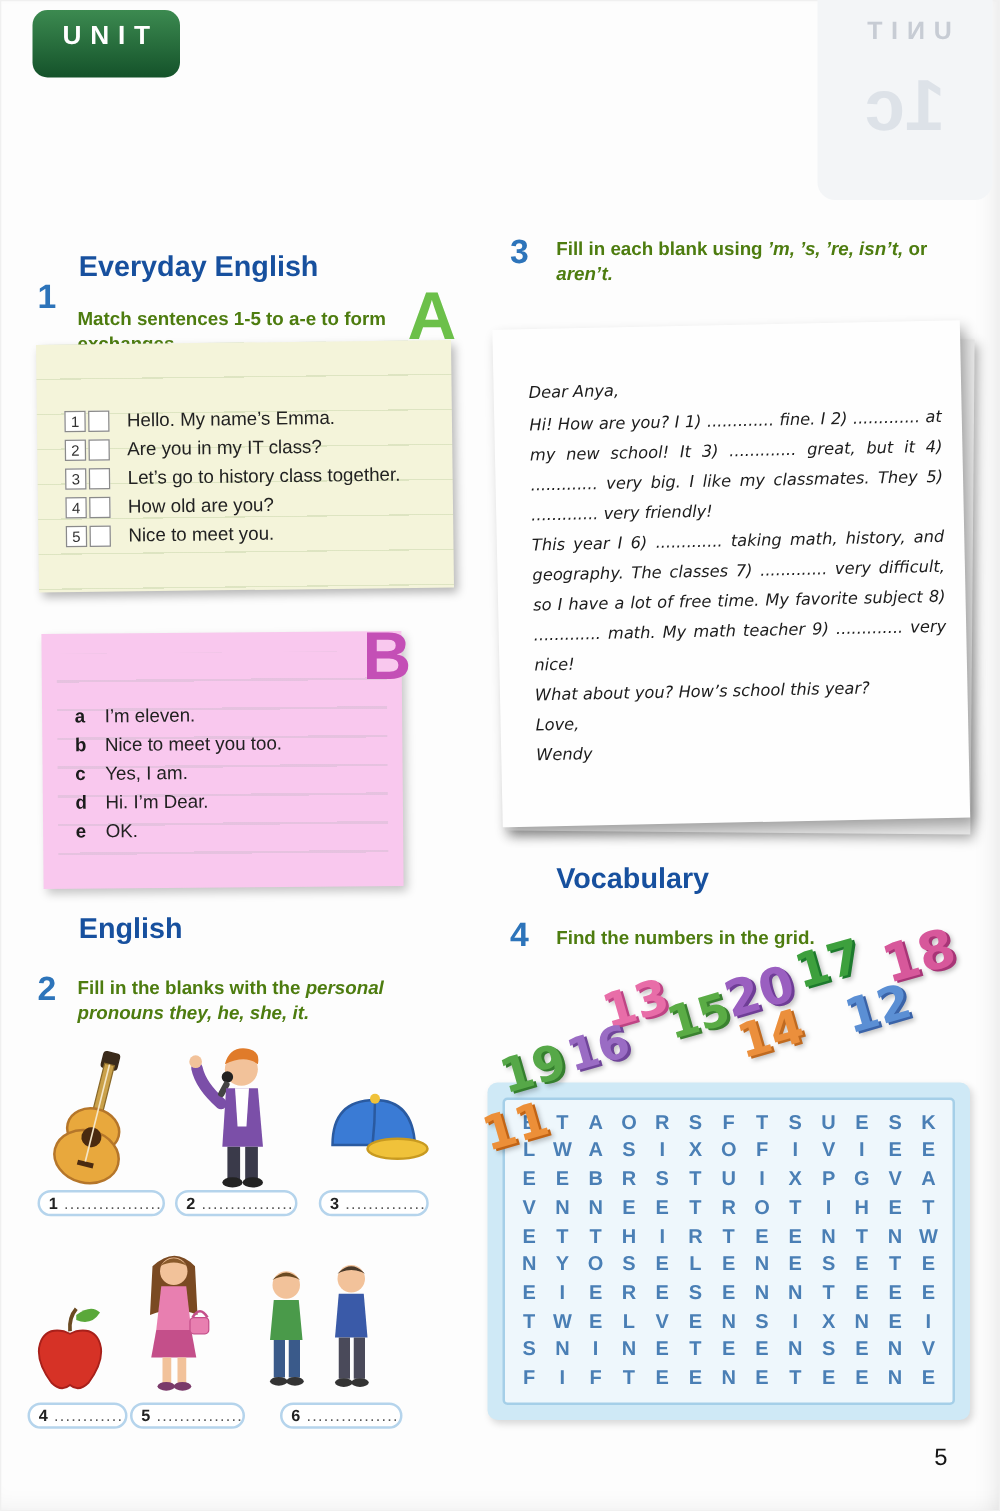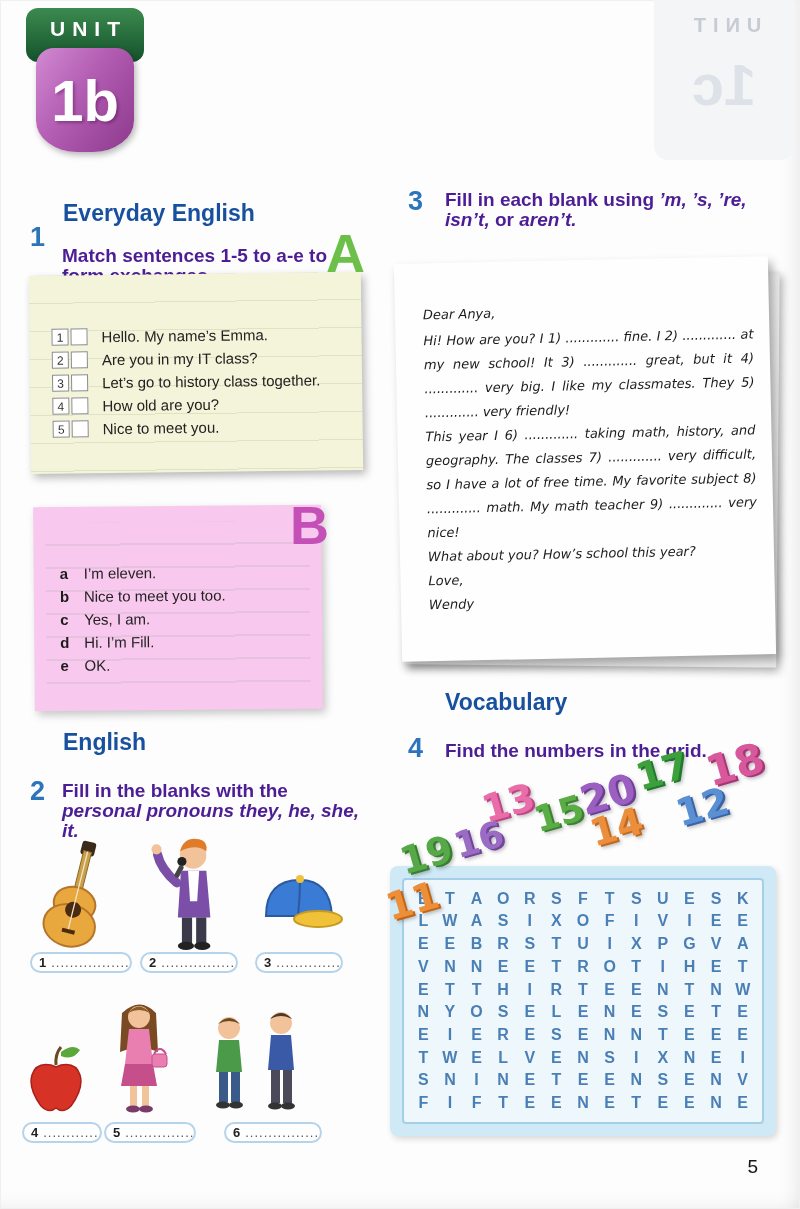--- a/index.html
+++ b/index.html
@@ -23,21 +23,21 @@
     background:#f3f5f7; border-radius:0 0 14px 14px; transform:scaleX(-1); text-align:center; padding-top:14px; }
   .g-banner { color:#c7ccd4; font-weight:bold; font-size:20px; letter-spacing:7px; }
   .g-code { color:#dde2e8; font-weight:bold; font-size:58px; margin-top:14px; }
 
   .heading { position:absolute; color:#17509e; font-weight:bold; font-size:23px; z-index:2; }
   #h-everyday { left:63px; top:200px; }
   #h-grammar { left:63px; top:729px; }
   #h-vocab { left:445px; top:689px; }
 
   .ex-num { position:absolute; color:#2d74ba; font-weight:bold; font-size:27px; z-index:2; }
-  .ex-instr { position:absolute; font-weight:bold; font-size:19px; color:#4c1d95; line-height:20px; z-index:2; }
+  .ex-instr { position:absolute; font-weight:bold; font-size:15px; color:#4d7c0f; line-height:20px; z-index:2; }
   .ital { font-style:italic; }
   #ex1-num { left:30px; top:222px; }  #ex1-instr { left:62px; top:227px; width:285px;margin-top:19px; }
   #ex2-num { left:30px; top:776px; }  #ex2-instr { left:62px; top:781px; width:300px; }
   #ex3-num { left:408px; top:186px; } #ex3-instr { left:445px; top:190px; width:330px; }
   #ex4-num { left:408px; top:733px; } #ex4-instr { left:445px; top:741px; width:320px; }
 
   
   .big-letter { position:absolute; font-weight:bold; z-index:4; }
   #letter-a { left:326px; top:222px; font-size:54px; color:#6cc04a; }
   #letter-b { left:290px; top:494px; font-size:54px; color:#c44fb6; }
@@ -122,23 +122,20 @@
 <div class="page">
 
   <div class="ghost-unit">
     <div class="g-banner">UNIT</div>
     <div class="g-code">1c</div>
   </div>
 
   <div class="unit-banner">
     <div class="unit-word">UNIT</div>
   </div>
-  <div class="unit-badge">
-    <span class="code">1b</span>
-  </div>
 
   <div class="heading" id="h-everyday">Everyday English</div>
 
   <div class="ex-num" id="ex1-num">1</div>
   <div class="ex-instr" id="ex1-instr">Match sentences 1-5 to a-e to form exchanges.</div>
 
   <div class="big-letter" id="letter-a">A</div>
   <div class="card-a">
     <div id="card-a-list">
         <div class="match-row">
@@ -179,21 +176,21 @@
         <div class="resp-row">
           <span class="resp-letter">b</span>
           <span class="resp-text">Nice to meet you too.</span>
         </div>
         <div class="resp-row">
           <span class="resp-letter">c</span>
           <span class="resp-text">Yes, I am.</span>
         </div>
         <div class="resp-row">
           <span class="resp-letter">d</span>
-          <span class="resp-text">Hi. I’m Fill.</span>
+          <span class="resp-text">Hi. I’m Dear.</span>
         </div>
         <div class="resp-row">
           <span class="resp-letter">e</span>
           <span class="resp-text">OK.</span>
         </div>
       </div>
   </div>
 
   <div class="heading" id="h-grammar">English</div>
 

